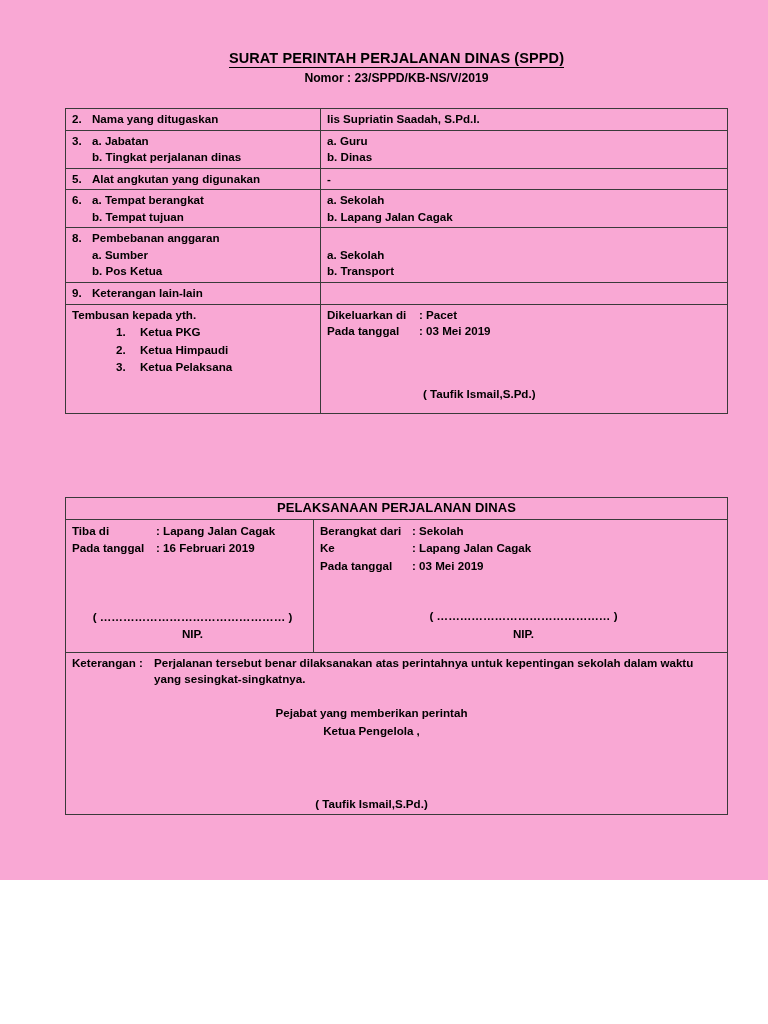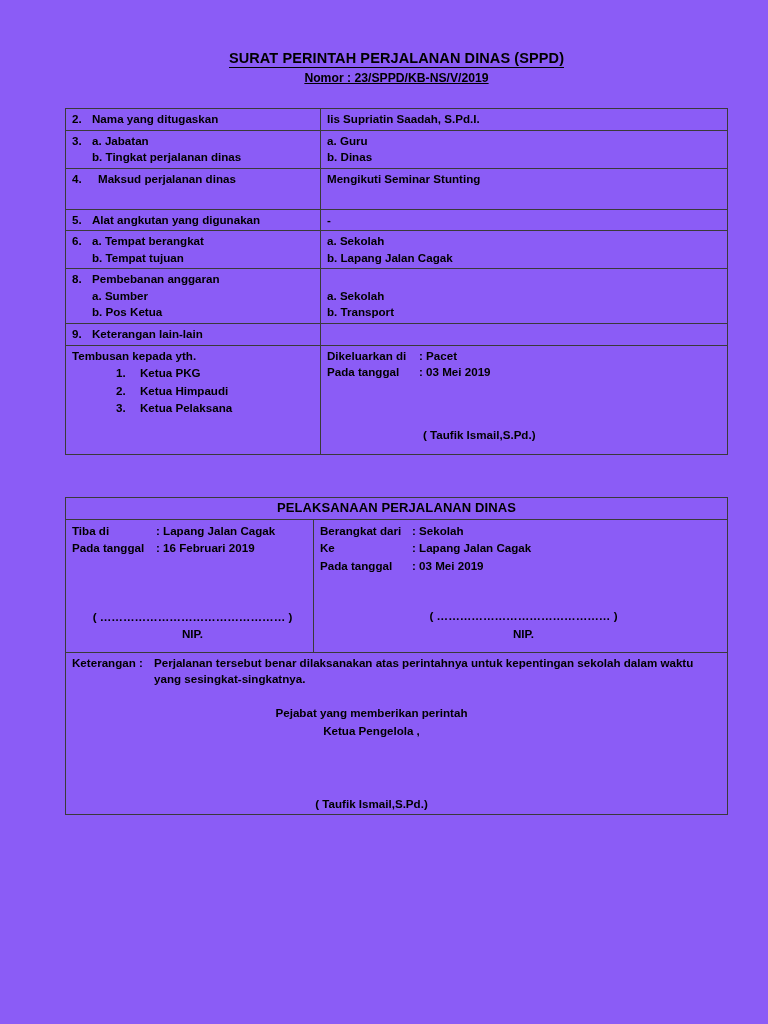--- a/index.html
+++ b/index.html
@@ -10,22 +10,22 @@
   body {
     width: 768px;
     height: 1024px;
     font-family: "Liberation Sans", sans-serif;
     color: #000000;
     -webkit-font-smoothing: antialiased;
   }
   .page {
     position: relative;
     width: 768px;
-    height: 1024px;
-    background: #8b5cf6;
+    height: 880px;
+    background: #f9a8d4;
     box-sizing: border-box;
   }
 
   
   .doc-title {
     position: absolute;
     left: 65px;
     top: 50px;
     width: 663px;
     text-align: center;
@@ -38,21 +38,20 @@
     padding-bottom: 1px;
   }
   .doc-number {
     position: absolute;
     left: 65px;
     top: 71px;
     width: 663px;
     text-align: center;
     font-size: 12.2px;
     font-weight: bold;
-    text-decoration: underline;
   }
 
   
   .sppd-table {
     position: absolute;
     left: 65px;
     top: 108px;
     width: 663px;
     border-collapse: collapse;
     table-layout: fixed;
@@ -187,28 +186,20 @@
         <td>
           <span class="num">3.</span><span>a. Jabatan</span>
           <span class="sub">b. Tingkat perjalanan dinas</span>
         </td>
         <td>
           <span class="val-sub">a. Guru</span>
           <span class="val-sub">b. Dinas</span>
         </td>
       </tr>
 
-      <tr>
-        <td class="tall-4">
-          <span class="num-wide">4.</span><span>Maksud perjalanan dinas</span>
-        </td>
-        <td class="tall-4">
-          <span>Mengikuti Seminar Stunting</span>
-        </td>
-      </tr>
 
       <tr>
         <td>
           <span class="num">5.</span><span>Alat angkutan yang digunakan</span>
         </td>
         <td>
           <span>-</span>
         </td>
       </tr>
 

